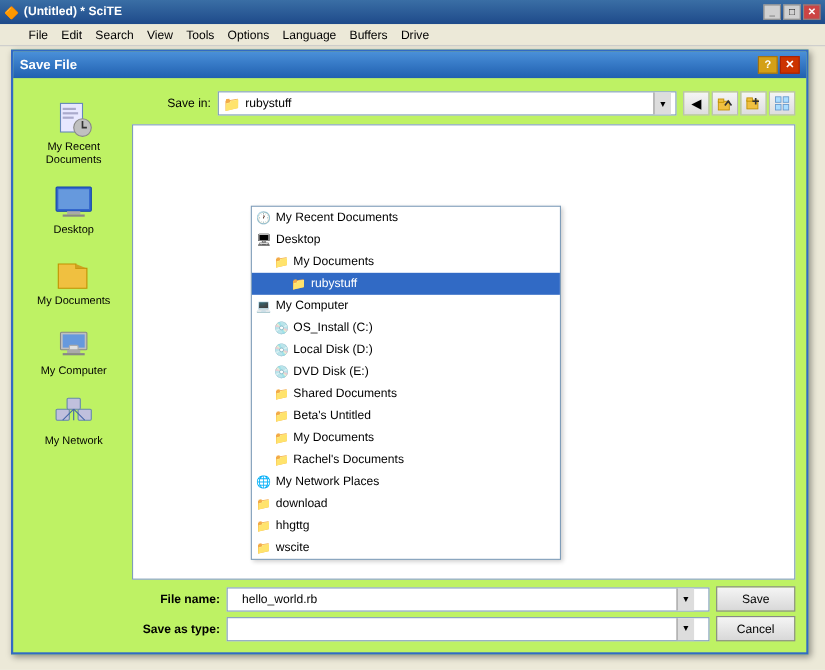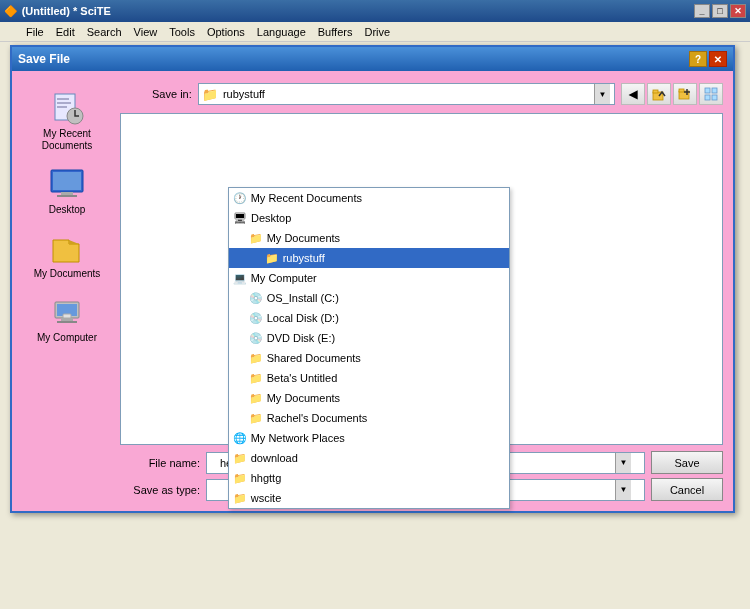--- a/index.html
+++ b/index.html
@@ -49,23 +49,23 @@
       cursor: pointer;
       font-size: 11px;
     }
 
     
     .dialog {
       position: absolute;
       top: 45px;
       left: 10px;
       width: 725px;
-      height: 468px;
+      height: 550px;
       border: 2px solid #316AC5;
-      background: #f9a8d4;
+      background: #bef264;
       box-shadow: 2px 2px 6px rgba(0,0,0,0.4);
     }
     .dialog-titlebar {
       background: linear-gradient(to bottom, #4a90d9, #2060b0);
       height: 24px;
       display: flex;
       align-items: center;
       padding: 0 6px;
       color: white;
       font-size: 12px;
@@ -214,20 +214,21 @@
     }
     .control-row {
       display: flex;
       align-items: center;
       gap: 6px;
     }
     .control-label {
       width: 80px;
       text-align: right;
       font-size: 11px;
+      font-weight: bold;
     }
     .control-input {
       flex: 1;
       height: 22px;
       border: 1px solid #7f9db9;
       background: white;
       display: flex;
       align-items: center;
       padding: 0 13px;
       font-size: 11px;
@@ -326,20 +327,33 @@
             <rect x="6" y="8" width="24" height="16" rx="1" fill="#c0c0c0" stroke="#888" stroke-width="1"></rect>
             <rect x="8" y="10" width="20" height="12" fill="#6699dd"></rect>
             <rect x="12" y="24" width="12" height="3" fill="#aaa"></rect>
             <rect x="8" y="27" width="20" height="2" fill="#888"></rect>
             <rect x="14" y="20" width="8" height="4" rx="1" fill="#e0e0e0" stroke="#aaa" stroke-width="1"></rect>
           </svg>
         </div>
         <span class="shortcut-label">My Computer</span>
       </div>
 
+      <div class="shortcut-item">
+        <div class="shortcut-icon">
+          <svg width="36" height="36" viewBox="0 0 36 36">
+            <rect x="2" y="14" width="12" height="10" rx="1" fill="#c0c0dd" stroke="#6688aa" stroke-width="1"></rect>
+            <rect x="22" y="14" width="12" height="10" rx="1" fill="#c0c0dd" stroke="#6688aa" stroke-width="1"></rect>
+            <rect x="12" y="4" width="12" height="10" rx="1" fill="#c0c0dd" stroke="#6688aa" stroke-width="1"></rect>
+            <line x1="18" y1="14" x2="8" y2="24" stroke="#4466aa" stroke-width="1"></line>
+            <line x1="18" y1="14" x2="28" y2="24" stroke="#4466aa" stroke-width="1"></line>
+            <line x1="18" y1="14" x2="18" y2="24" stroke="#4466aa" stroke-width="1"></line>
+          </svg>
+        </div>
+        <span class="shortcut-label">My Network</span>
+      </div>
     </div>
 
     <div class="right-panel">
 
       <div class="savein-bar">
         <span class="savein-label">Save in:</span>
         <div class="savein-combo" style="position:relative;">
           <span style="font-size:13px;">📁</span>
           <span style="flex:1;">rubystuff</span>
           <div class="combo-arrow">▼</div>

